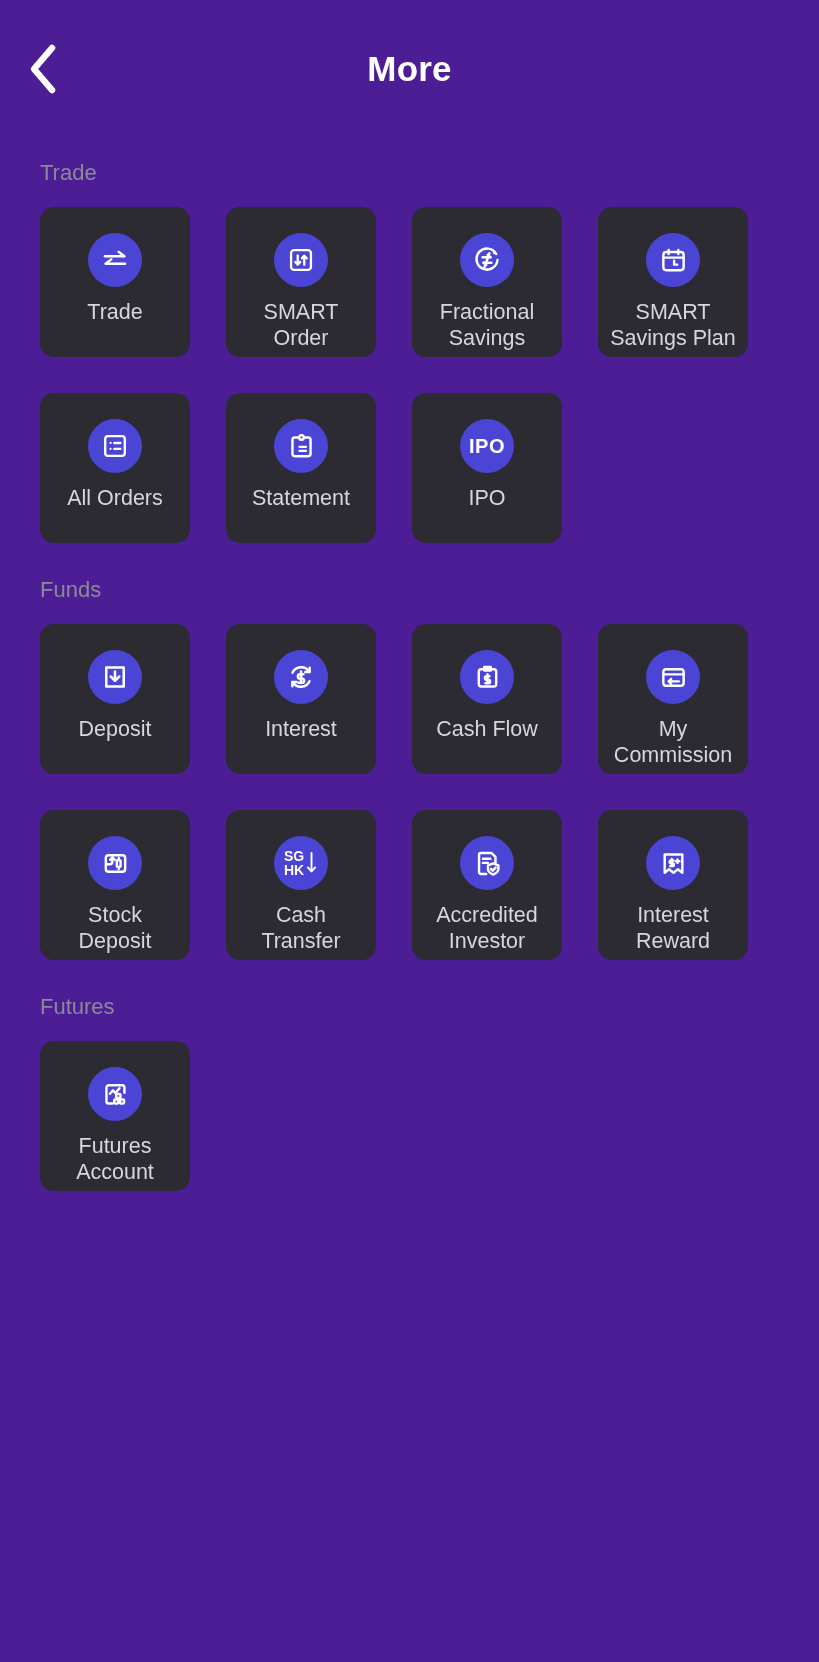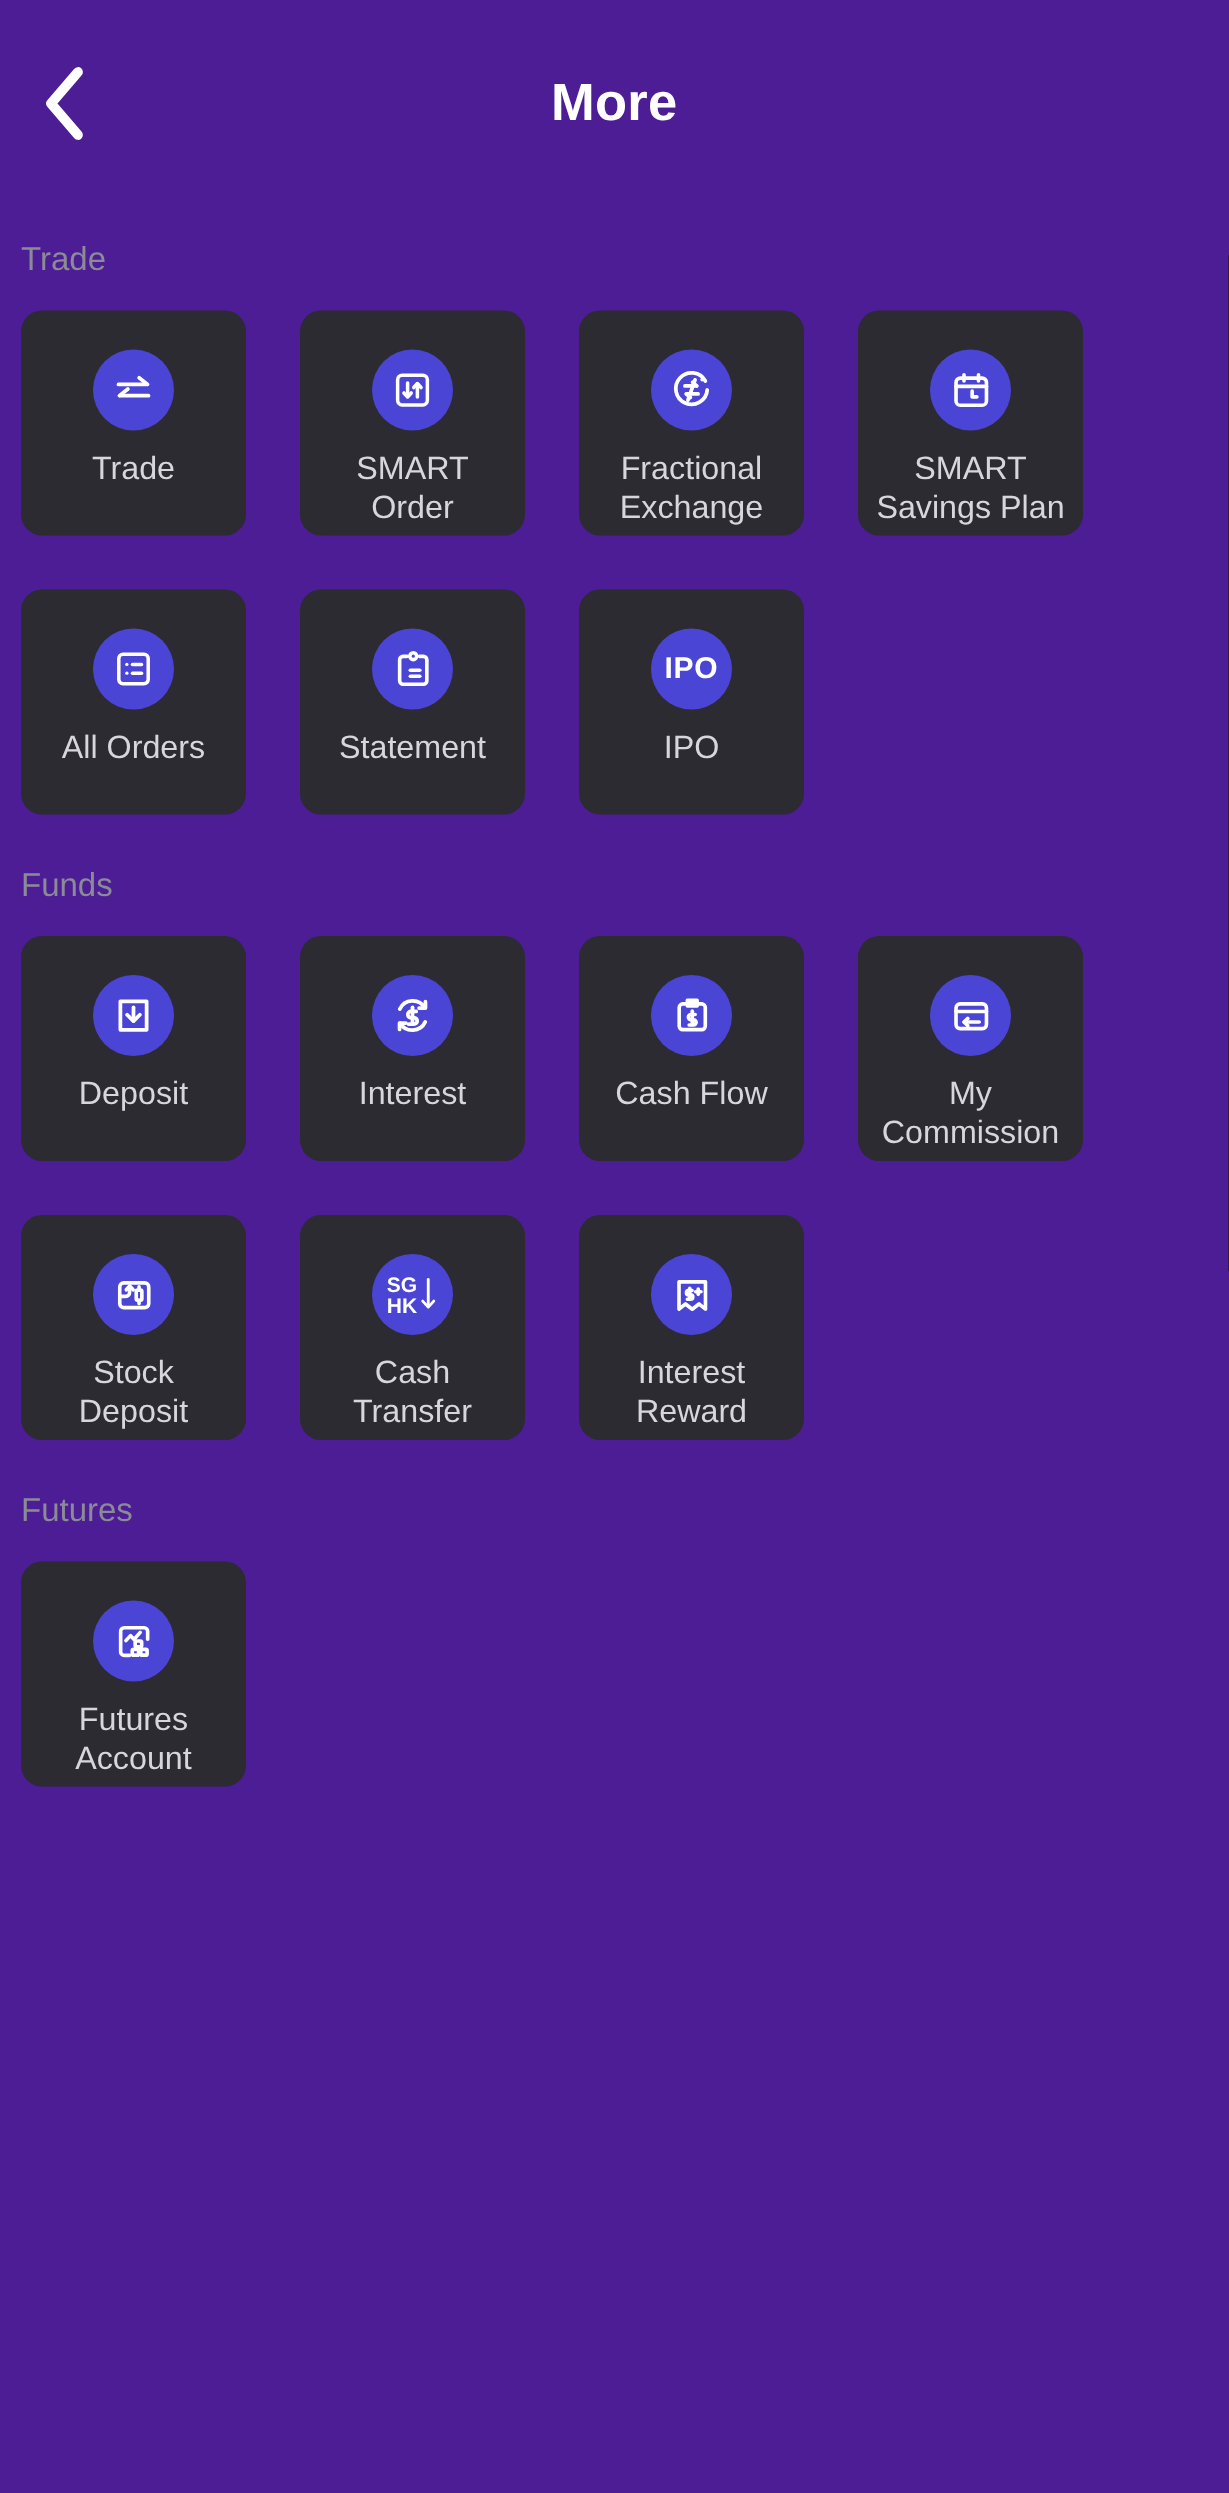--- a/index.html
+++ b/index.html
@@ -28,21 +28,21 @@
   }
   .back-btn svg { display: block; }
   .header-title {
     font-size: 35px;
     font-weight: 700;
     color: #ffffff;
     letter-spacing: .2px;
   }
 
   
-  .section { padding: 0 14px; }
+  .section { padding: 0 40px; }
   .section-title {
     font-size: 22px;
     color: #8b8b96;
     font-weight: 400;
     margin-bottom: 21px;
   }
   .section + .section { margin-top: 34px; }
   #sec-trade { margin-top: 22px; }
 
   .grid {
@@ -167,21 +167,21 @@
                   <path d="M19.4 7.2A8.4 8.4 0 1 0 20.4 12"></path>
                   <circle cx="17.7" cy="6.4" r="1" fill="#fff" stroke="none"></circle>
                   <path d="M8.5 9.8h6.2"></path>
                   <path d="M12.6 7.9 14.8 9.8"></path>
                   <path d="M15.5 14.1H9.3"></path>
                   <path d="M11.4 16 9.2 14.1"></path>
                   <path d="M13.9 6.6 10.1 17.4"></path>
                 </svg>
               </div>
               <div class="tile-label">Fractional
-Exchange</div>
+Savings</div>
             </div>
           </div>
           <div class="cell">
             <div class="tile">
               <div class="tile-icon">
                 <svg width="29" height="29" viewBox="0 0 24 24" fill="none" stroke="#ffffff" stroke-width="2" stroke-linecap="round" stroke-linejoin="round">
                   <rect x="3.6" y="5" width="16.8" height="15" rx="2.4"></rect>
                   <path d="M3.6 9.6h16.8"></path>
                   <path d="M8 3.2v3.4"></path>
                   <path d="M16 3.2v3.4"></path>
@@ -317,20 +317,35 @@
                 </span>
               </div>
               <div class="tile-label">Cash
 Transfer</div>
             </div>
           </div>
           <div class="cell">
             <div class="tile">
               <div class="tile-icon">
                 <svg width="29" height="29" viewBox="0 0 24 24" fill="none" stroke="#ffffff" stroke-width="2" stroke-linecap="round" stroke-linejoin="round">
+                  <path d="M18.6 11.3V6.6l-3.4-3.3H6.6A1.6 1.6 0 0 0 5 4.9v14.2a1.6 1.6 0 0 0 1.6 1.6h4.3"></path>
+                  <path d="M8.2 8.1h6.1"></path>
+                  <path d="M8.2 11.5h4.1"></path>
+                  <path d="M16.7 11.9 21 13.5v3.1c0 2-1.8 3.6-4.3 4.6-2.5-1-4.3-2.6-4.3-4.6v-3.1z"></path>
+                  <path d="M14.9 16.5 16.3 17.9 18.7 15.4"></path>
+                </svg>
+              </div>
+              <div class="tile-label">Accredited
+Investor</div>
+            </div>
+          </div>
+          <div class="cell">
+            <div class="tile">
+              <div class="tile-icon">
+                <svg width="29" height="29" viewBox="0 0 24 24" fill="none" stroke="#ffffff" stroke-width="2" stroke-linecap="round" stroke-linejoin="round">
                   <path d="M4.7 4.6h14.6v15.1l-3.6-2.9-3.7 2.9-3.7-2.9-3.6 2.9z" stroke-linejoin="round"></path>
                   <path d="M10.6 8.2v5"></path>
                   <path d="M11.9 9.4h-1.9a1.2 1.2 0 0 0 0 2.4h1.1a1.2 1.2 0 0 1 0 2.4H9.3"></path>
                   <path d="M15.3 8.6v2.9"></path>
                   <path d="M13.9 10.05h2.9"></path>
                 </svg>
               </div>
               <div class="tile-label">Interest
 Reward</div>
             </div>

